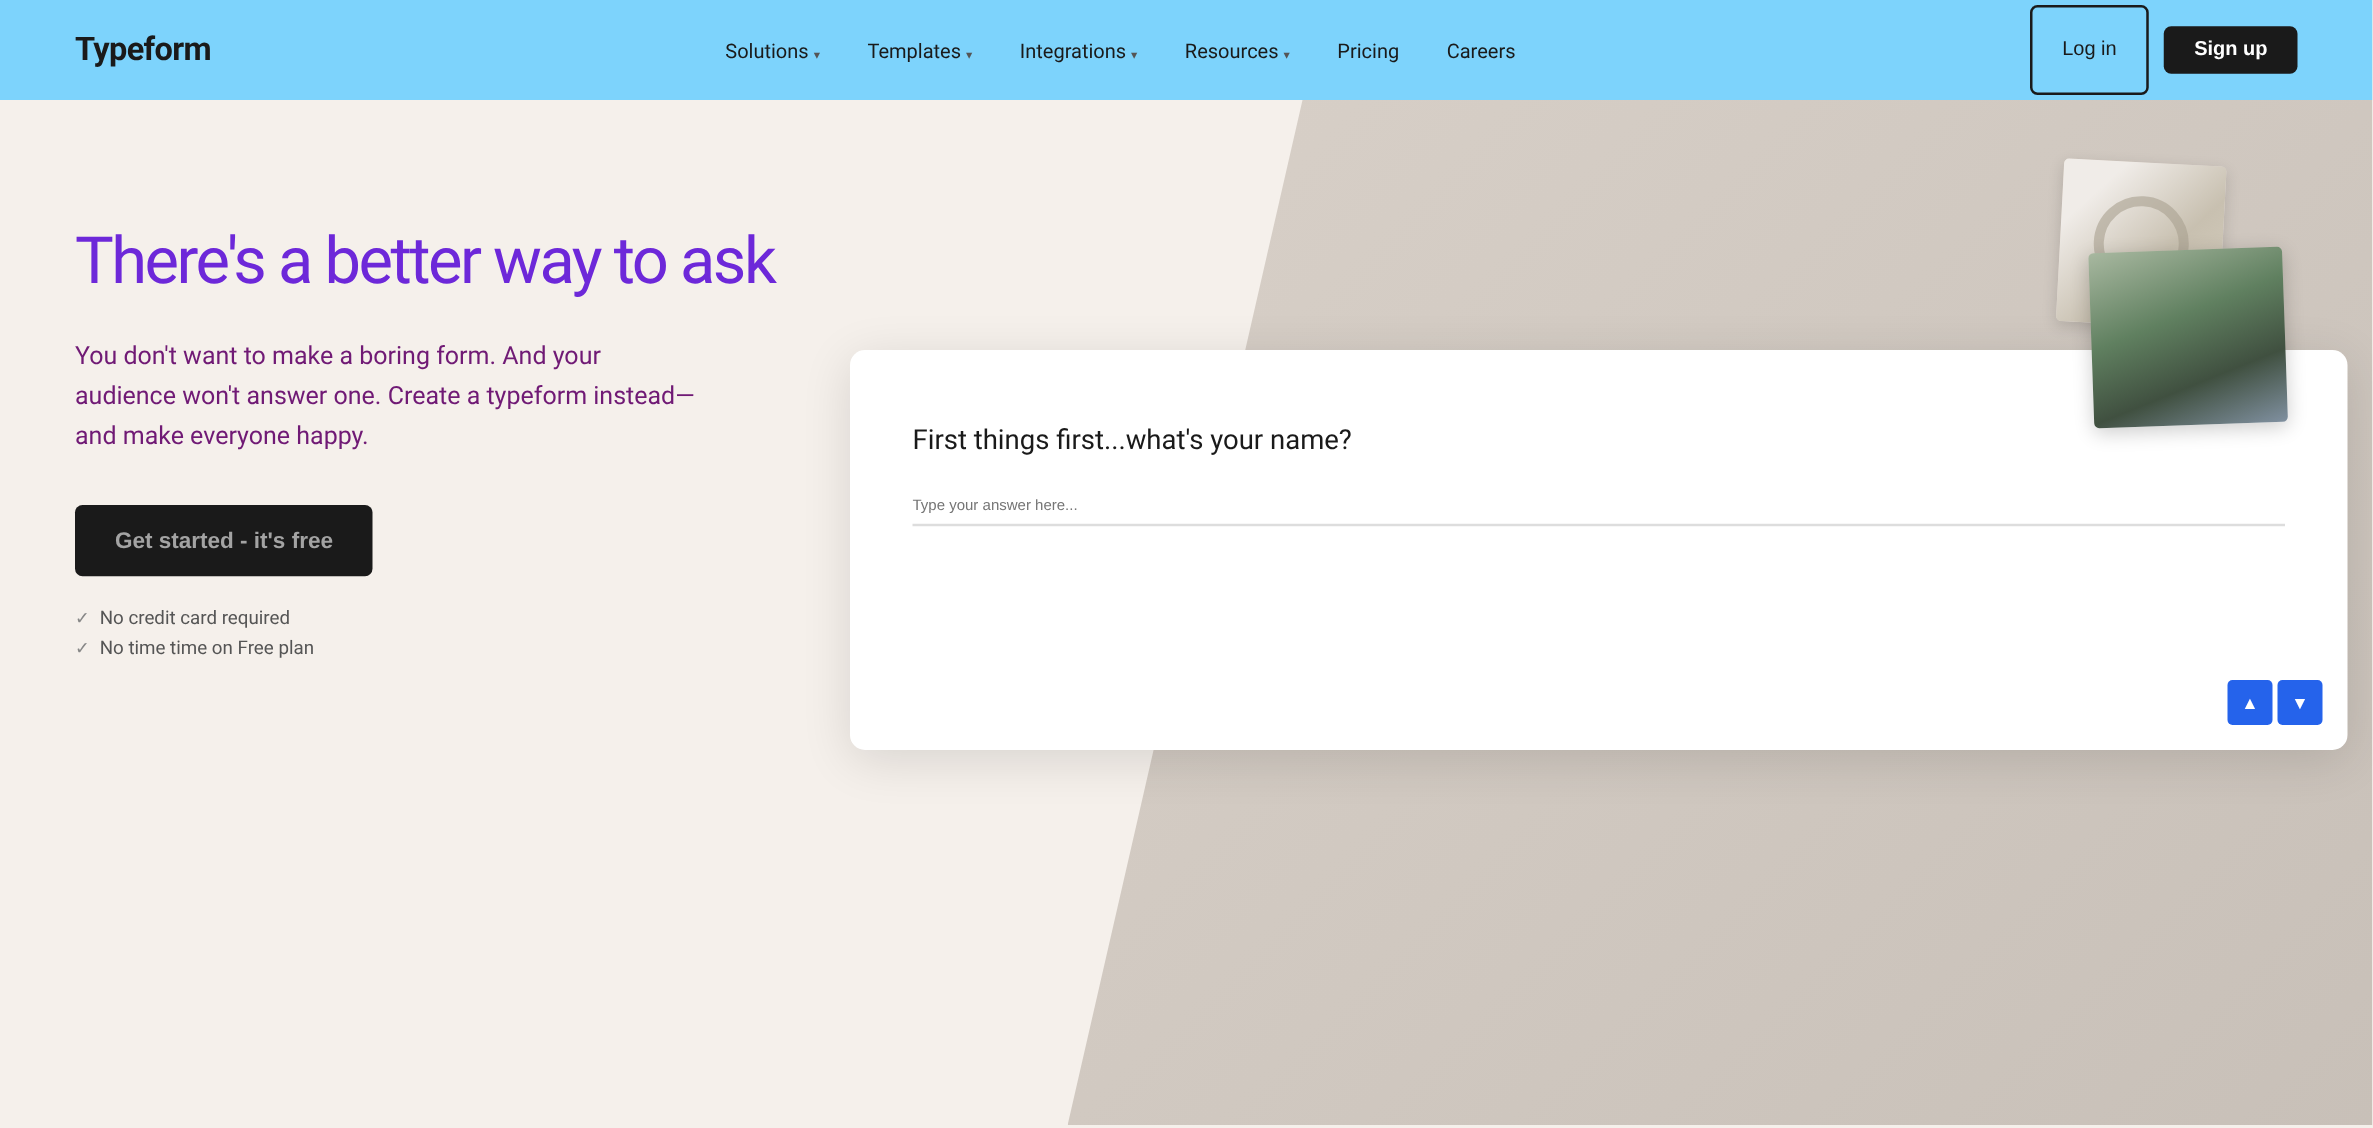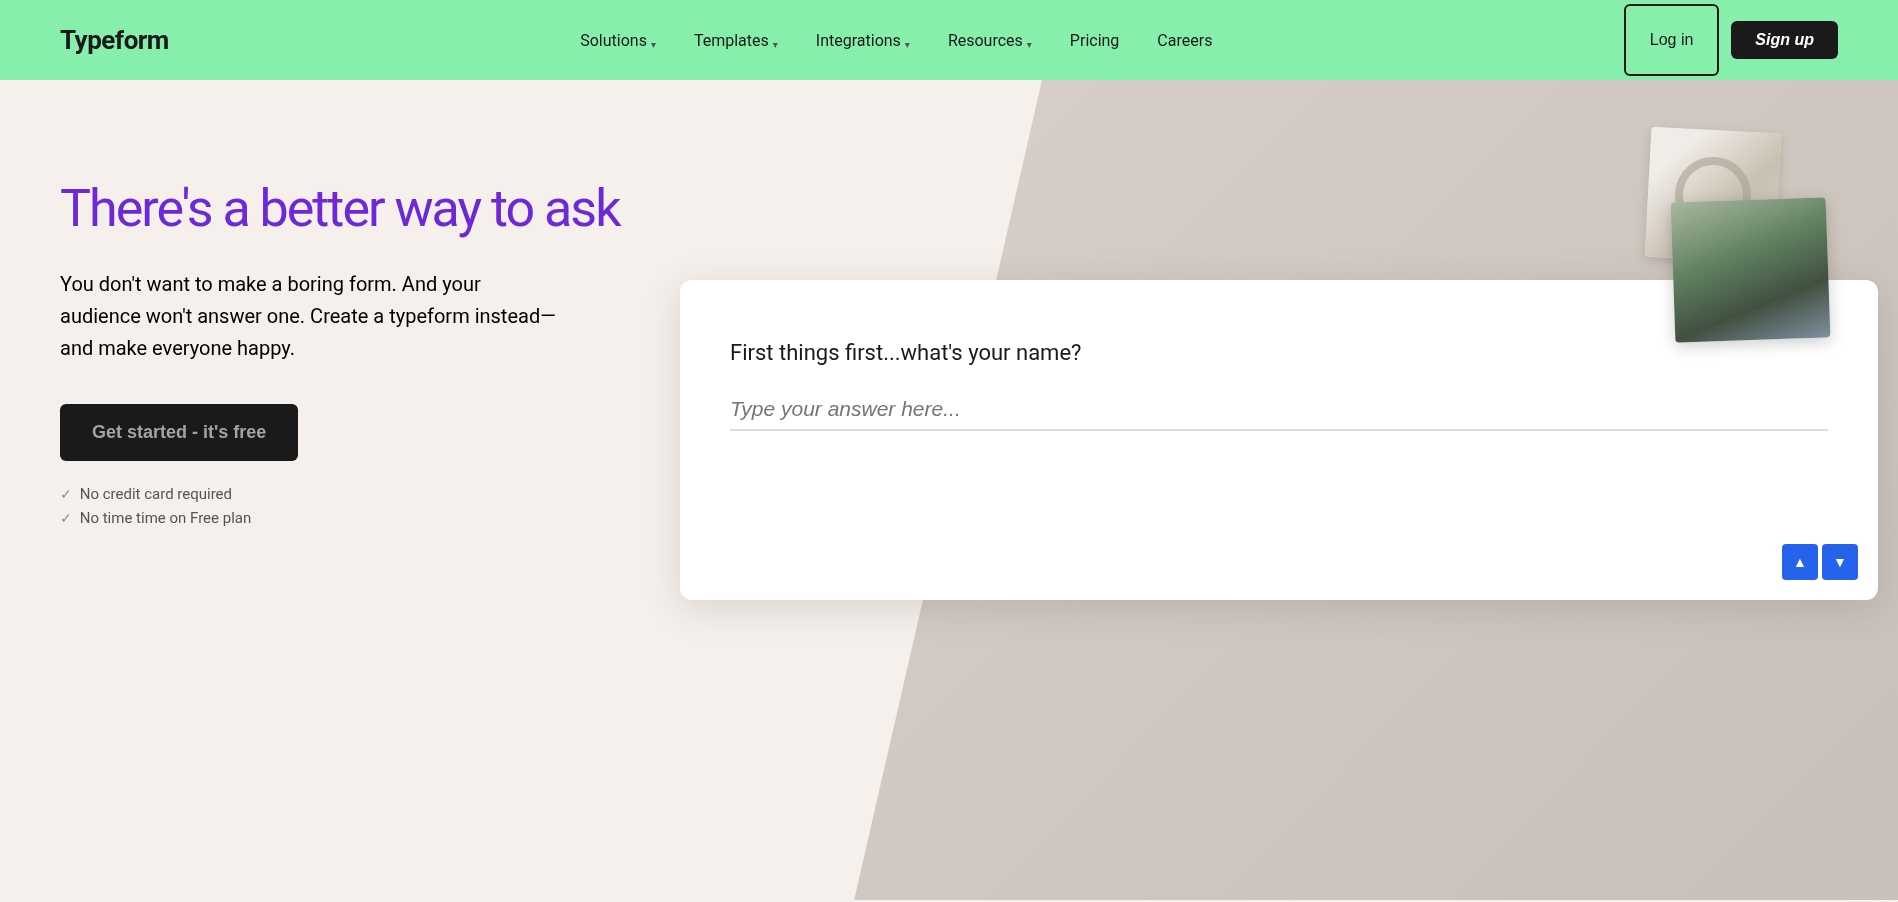--- a/index.html
+++ b/index.html
@@ -16,21 +16,21 @@
       overflow-x: hidden;
     }
 
     
     .navbar {
       display: flex;
       align-items: center;
       justify-content: space-between;
       padding: 0 60px;
       height: 80px;
-      background-color: #86efac;
+      background-color: #7dd3fc;
       position: relative;
       z-index: 10;
     }
 
     .navbar-logo {
       font-size: 26px;
       font-weight: 700;
       color: #1a1a1a;
       letter-spacing: -0.5px;
     }
@@ -76,21 +76,20 @@
 
     .btn-signup {
       padding: 10px 24px;
       font-size: 16px;
       background: #1a1a1a;
       color: #fff;
       border: none;
       border-radius: 6px;
       cursor: pointer;
       font-weight: 600;
-      font-style: italic;
     }
 
     
     .hero {
       display: flex;
       align-items: flex-start;
       padding: 60px 60px 0 60px;
       position: relative;
       min-height: 820px;
       overflow: hidden;
@@ -121,21 +120,21 @@
       font-size: 52px;
       font-weight: 400;
       color: #6d28d9;
       line-height: 1.1;
       margin-bottom: 31px;
       letter-spacing: -2px;
     }
 
     .hero-subtitle {
       font-size: 20px;
-      color: #000000;
+      color: #701a75;
       line-height: 1.6;
       max-width: 500px;
       margin-bottom: 40px;
     }
 
     .btn-get-started {
       display: inline-block;
       padding: 18px 32px;
       font-size: 18px;
       background: #1a1a1a;
@@ -246,25 +245,24 @@
       color: #1a1a1a;
       margin-bottom: 24px;
       font-weight: 400;
     }
 
     .form-input {
       width: 100%;
       border: none;
       border-bottom: 2px solid #ddd;
       padding: 8px 0;
-      font-size: 21px;
+      font-size: 12px;
       color: #aaa;
       background: transparent;
       outline: none;
-      font-style: italic;
     }
 
     
     .form-nav {
       position: absolute;
       bottom: 20px;
       right: 20px;
       display: flex;
       gap: 4px;
     }

